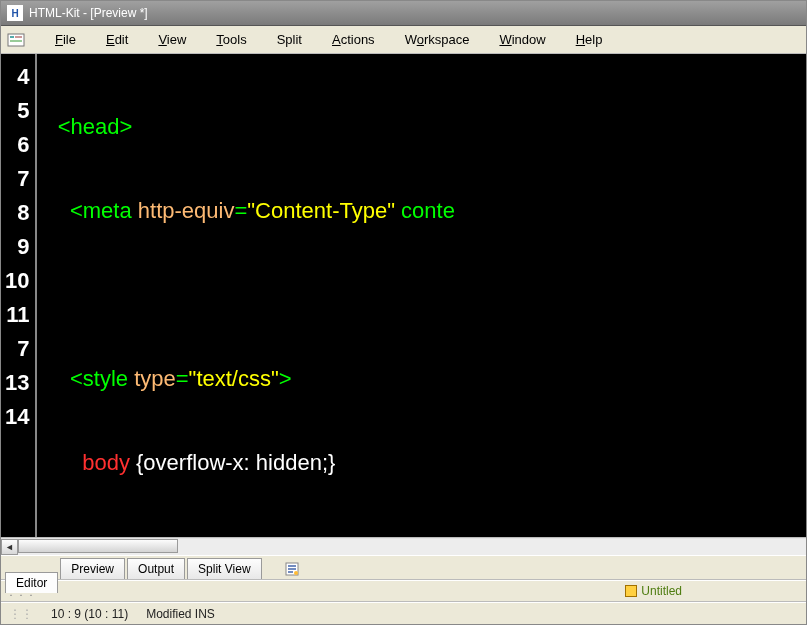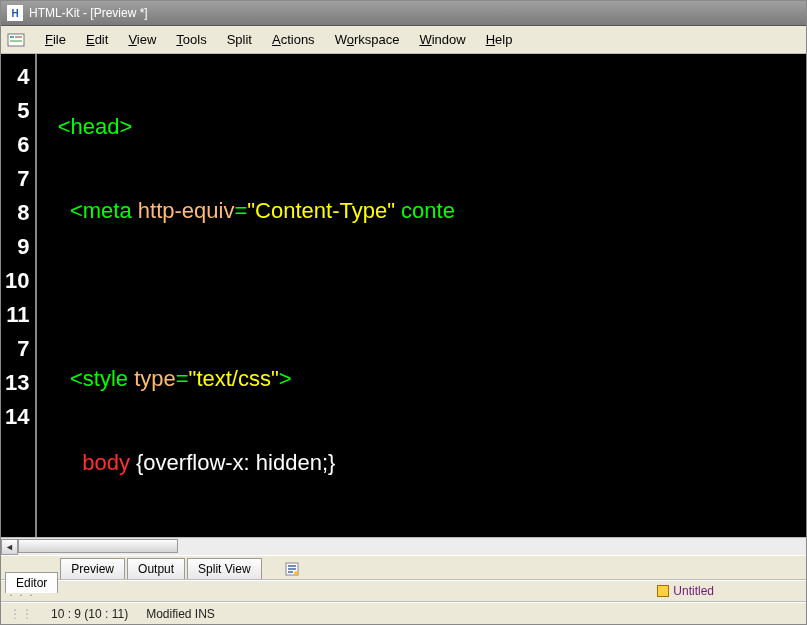--- a/index.html
+++ b/index.html
@@ -1,19 +1,19 @@
 <!DOCTYPE html>
 <html><head>
 <meta charset="utf-8">
 <style>
 * { margin: 0; padding: 0; box-sizing: border-box; font-family: Tahoma, Arial, sans-serif; }
 body { background: #ece9d8; width: 807px; height: 625px; overflow: hidden; display: flex; flex-direction: column; border: 1px solid #888; }
 .titlebar { background: linear-gradient(to bottom, #a0a0a0, #7a7a7a); color: white; font-size: 12px; padding: 4px 6px; display: flex; align-items: center; gap: 6px; border-bottom: 1px solid #555; }
 .titlebar .app-icon { width: 16px; height: 16px; background: #fff; display: inline-flex; align-items: center; justify-content: center; font-size: 10px; color: #2255aa; font-weight: bold; }
-.menubar { background: #ece9d8; padding: 4px 6px; display: flex; align-items: center; gap: 4px; font-size: 13px; color: #000; border-bottom: 1px solid #bbb; }
+.menubar { background: #ece9d8; padding: 4px 6px; display: flex; align-items: center; gap: 14px; font-size: 13px; color: #000; border-bottom: 1px solid #bbb; }
 .menubar .tool-icon { width: 18px; height: 18px; margin-right: 8px; display: inline-block; }
 .menubar .menu-item { padding: 2px 8px; cursor: default; }
 .menubar .menu-item .ul { text-decoration: underline; }
 .editor-area { flex: 1; display: flex; background: #000; overflow: hidden; position: relative; }
 .gutter { background: #000; color: #fff; font-family: "Consolas","Courier New",monospace; font-size: 22px; font-weight: bold; text-align: right; padding: 6px 6px 6px 4px; border-right: 2px solid #888; user-select: none; min-width: 34px; }
 .gutter div { line-height: 34px; height: 34px; }
 .code { flex: 1; color: #fff; font-family: "Consolas","Courier New",monospace; font-size: 22px; font-weight: normal; padding: 6px 0 6px 8px; white-space: pre; overflow: hidden; }
 .code .line { line-height: 34px; height: 34px; }
 .t-tag { color: #00ff00; }
 .t-attr { color: #fdba74; }
@@ -24,21 +24,21 @@
 .hscroll .arrow { width: 17px; height: 16px; background: linear-gradient(#fdfdfd,#d8d8d8); border: 1px solid #9a9a9a; display: flex; align-items: center; justify-content: center; font-size: 9px; color: #333; }
 .hscroll .track { flex: 1; height: 16px; background: #ededed; position: relative; }
 .hscroll .thumb { position: absolute; left: 0; top: 0; width: 160px; height: 14px; background: linear-gradient(#fcfcfc,#d4d4d4); border: 1px solid #9a9a9a; }
 .tabbar { background: #ece9d8; border-top: 1px solid #fff; border-bottom: 1px solid #bbb; display: flex; align-items: center; padding: 2px 4px 0 4px; font-size: 12px; gap: 0; }
 .tabbar .tab { padding: 3px 10px; border: 1px solid #9a9a9a; border-bottom: none; background: linear-gradient(#fdfdfd,#e8e8e8); margin-right: 2px; cursor: default; }
 .tabbar .tab.active { background: #fdfdfd; position: relative; top: 14px; }
 .tabbar .spacer { flex: 1; }
 .tabbar .small-icon { width: 16px; height: 16px; margin-left: 20px; }
 .docbar { background: #ece9d8; border-top: 1px solid #fff; border-bottom: 1px solid #bbb; display: flex; align-items: center; padding: 2px 4px; font-size: 12px; gap: 8px; min-height: 22px; }
 .docbar .grip { color: #888; letter-spacing: -2px; }
-.docbar .doc-tab { color: #701a75; display: flex; align-items: center; gap: 4px; margin-left: auto; margin-right: 88px; }
+.docbar .doc-tab { color: #4d7c0f; display: flex; align-items: center; gap: 4px; margin-left: auto; margin-right: 120px; }
 .doc-icon { width: 12px; height: 12px; background: #ffd040; border: 1px solid #a07000; }
 .statusbar { background: #ece9d8; display: flex; align-items: center; padding: 3px 8px; font-size: 12px; color: #222; border-top: 1px solid #fff; min-height: 22px; gap: 18px; }
 .statusbar .sep { color: #aaa; }
 </style>
 </head>
 <body>
 
 <div class="titlebar">
   <span class="app-icon">H</span>
   <span>HTML-Kit - [Preview *]</span>

